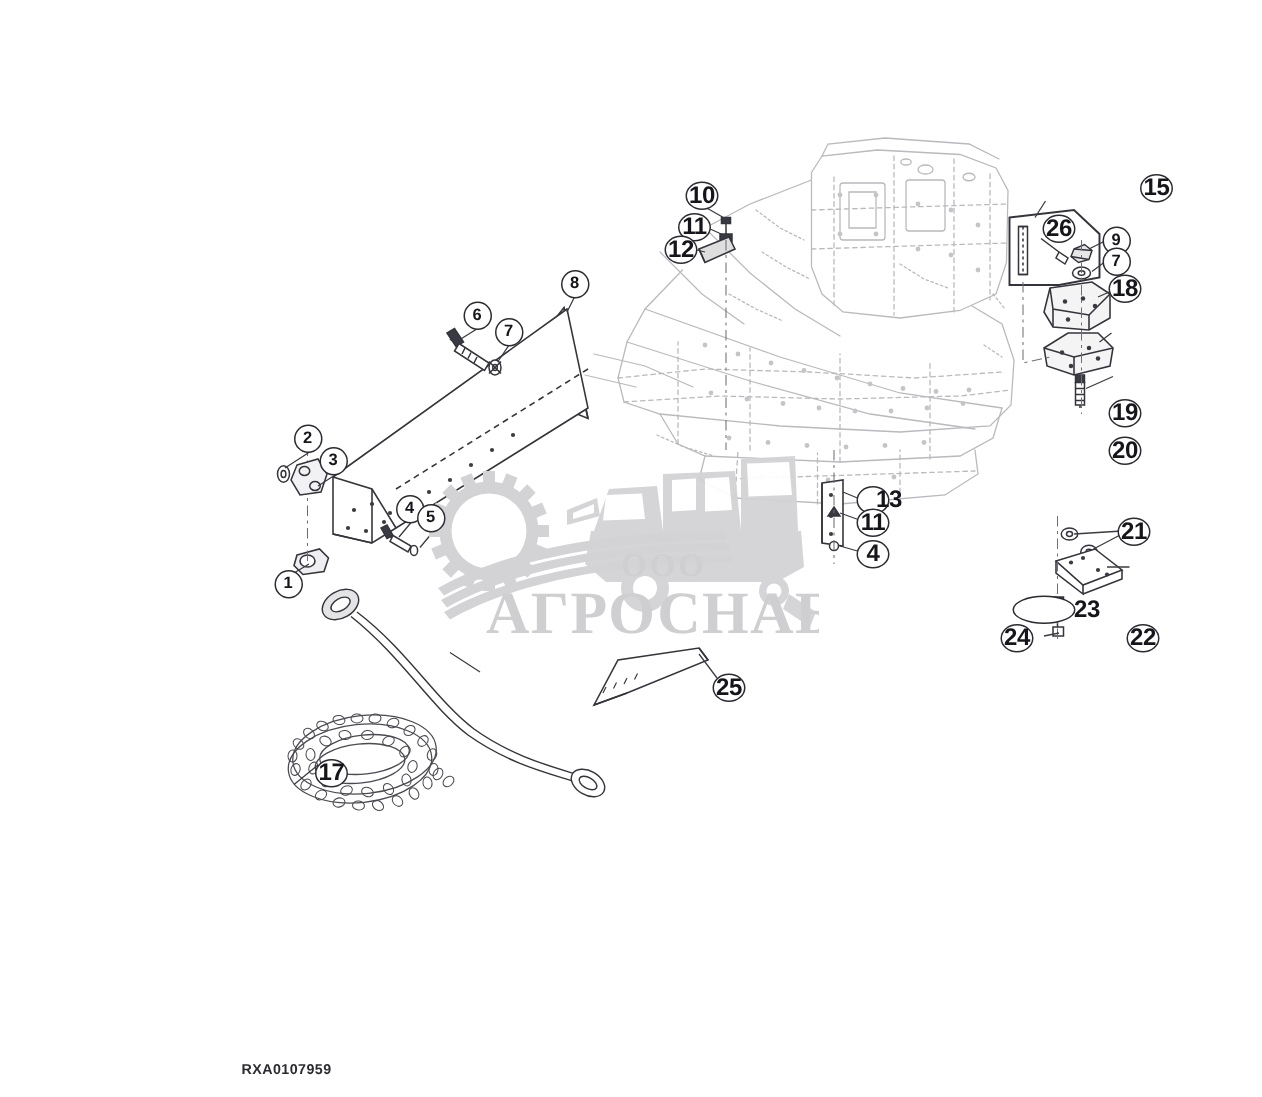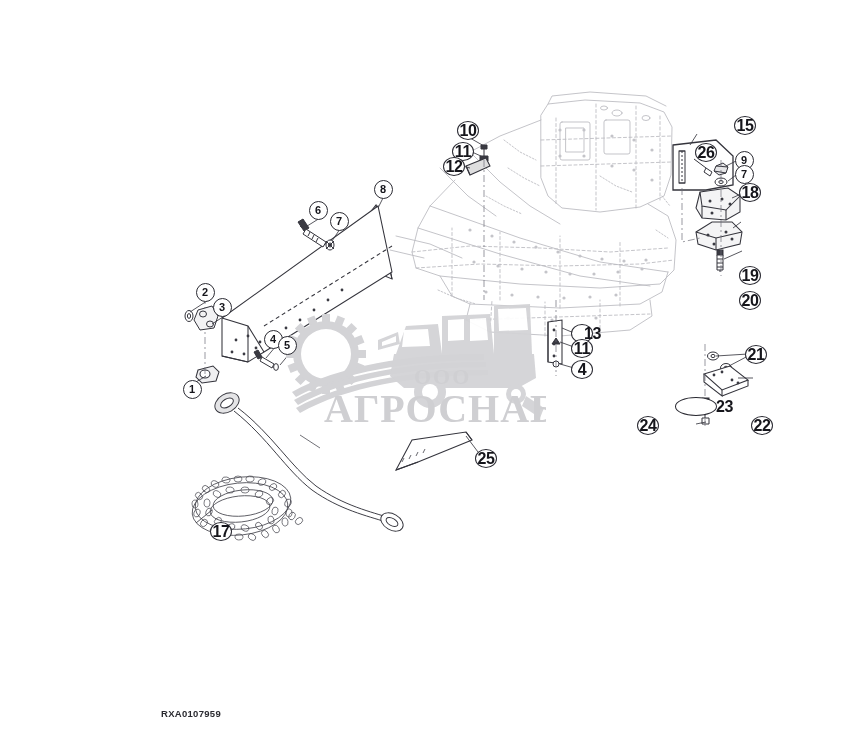--- a/index.html
+++ b/index.html
@@ -505,29 +505,29 @@
       <div class="callout" style="left: 318px; top: 210px;">6</div>
       <div class="callout" style="left: 339px; top: 221px;">7</div>
       <div class="callout" style="left: 383px; top: 189px;">8</div>
       <div class="callout" style="left: 744px; top: 160px;">9</div>
       <div class="callout wide" style="left: 468px; top: 130px;">10</div>
       <div class="callout wide" style="left: 463px; top: 151px;">11</div>
       <div class="callout wide" style="left: 454px; top: 166px;">12</div>
       <div class="callout wide" style="left: 582px; top: 333px; padding-left: 12px;">13</div>
       <div class="callout wide" style="left: 582px; top: 348px;">11</div>
       <div class="callout wide" style="left: 582px; top: 369px;">4</div>
-      <div class="callout wide" style="left: 698px; top: 125px; margin-left: 36px;">15</div>
+      <div class="callout wide" style="left: 724px; top: 125px; margin-left: 36px;">15</div>
       <div class="callout wide" style="left: 706px; top: 152px;">26</div>
       <div class="callout" style="left: 744px; top: 174px;">7</div>
       <div class="callout wide" style="left: 750px; top: 192px;">18</div>
       <div class="callout wide" style="left: 750px; top: 220px; margin-top: 46px;">19</div>
       <div class="callout wide" style="left: 750px; top: 249px; margin-top: 42px;">20</div>
-      <div class="callout wide" style="left: 190px; top: 531px; margin-left: 20px;">17</div>
+      <div class="callout wide" style="left: 190px; top: 515px; margin-left: 20px;">17</div>
       <div class="callout wide" style="left: 756px; top: 354px;">21</div>
       <div class="callout wide" style="left: 762px; top: 376px; margin-top: 40px;">22</div>
       <div class="callout wide" style="left: 686px; top: 406px; padding-left: 40px;">23</div>
-      <div class="callout wide" style="left: 648px; top: 425px;">24</div>
+      <div class="callout wide" style="left: 678px; top: 425px;">24</div>
       <div class="callout wide" style="left: 486px; top: 458px;">25</div>
     </div>
 
   <div id="drawing-number">RXA0107959</div>
 
 </div>
 
 </body></html>

